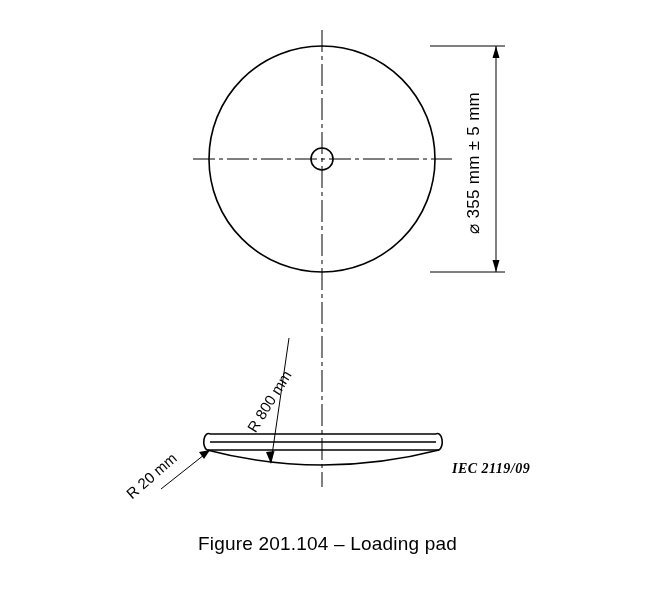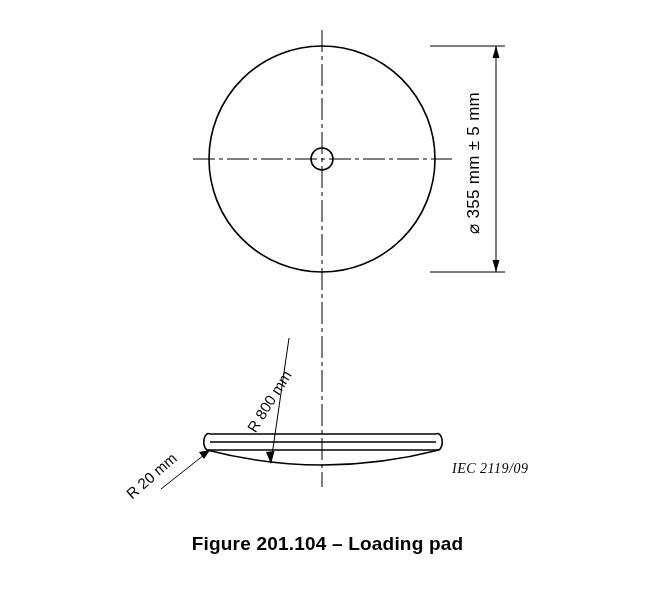--- a/index.html
+++ b/index.html
@@ -65,29 +65,30 @@
     transform: rotate(-41deg);
     transform-origin: 0 100%;
   }
   #iec-code {
     left: 452px;
     top: 461px;
     font-family: "Liberation Serif", serif;
     font-style: italic;
     font-size: 14px;
     letter-spacing: 0.5px;
+    font-weight: bold;
   }
   #figure-caption {
     position: absolute;
     left: 0;
     top: 533px;
     width: 655px;
     text-align: center;
     font-size: 19px;
-    font-weight: bold;
+    font-weight: normal;
     letter-spacing: 0.2px;
   }
 </style>
 </head>
 <body>
 
 <div id="page">
 
   <svg id="drawing" viewBox="0 0 655 591" xmlns="http://www.w3.org/2000/svg">
 

